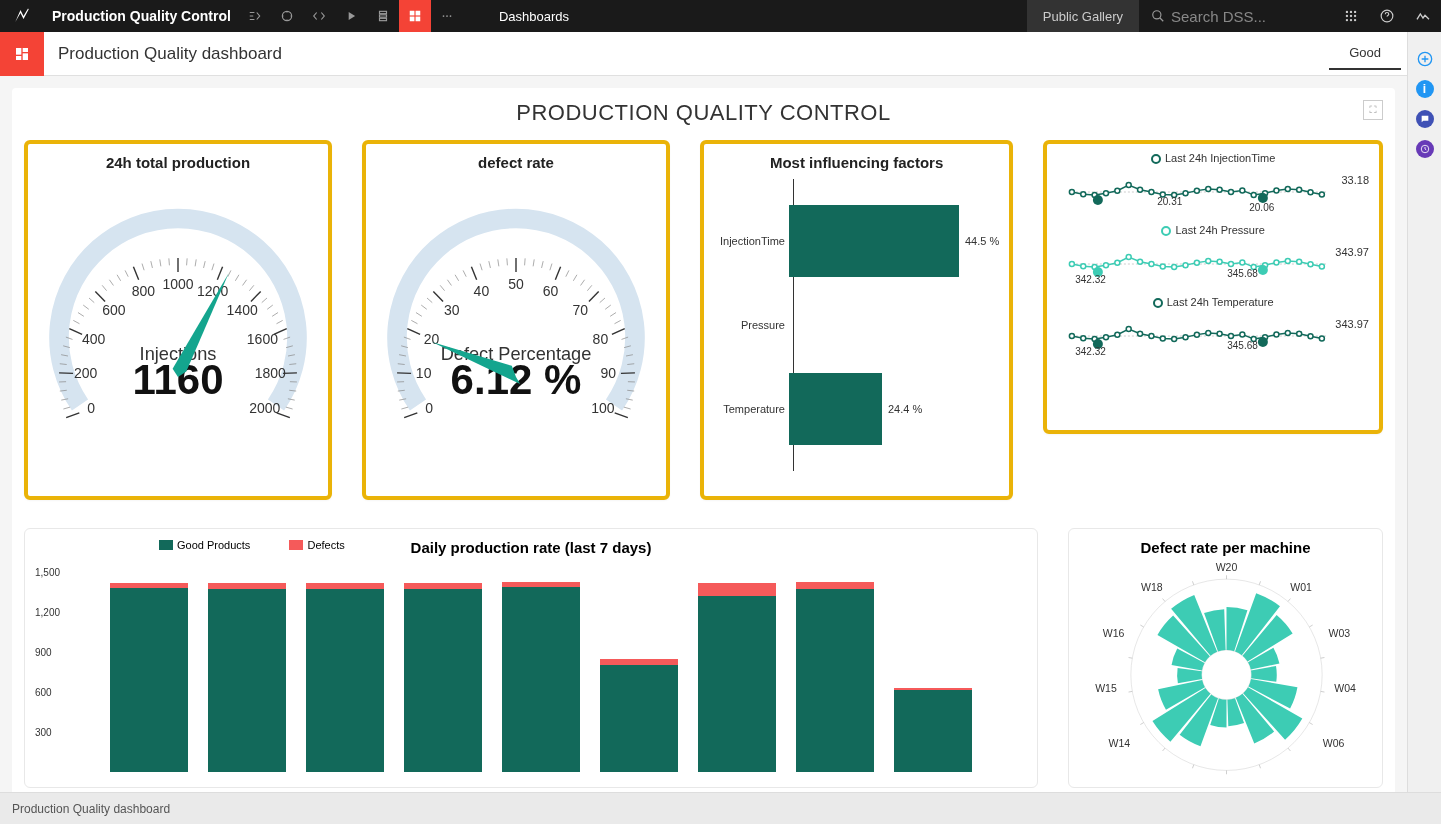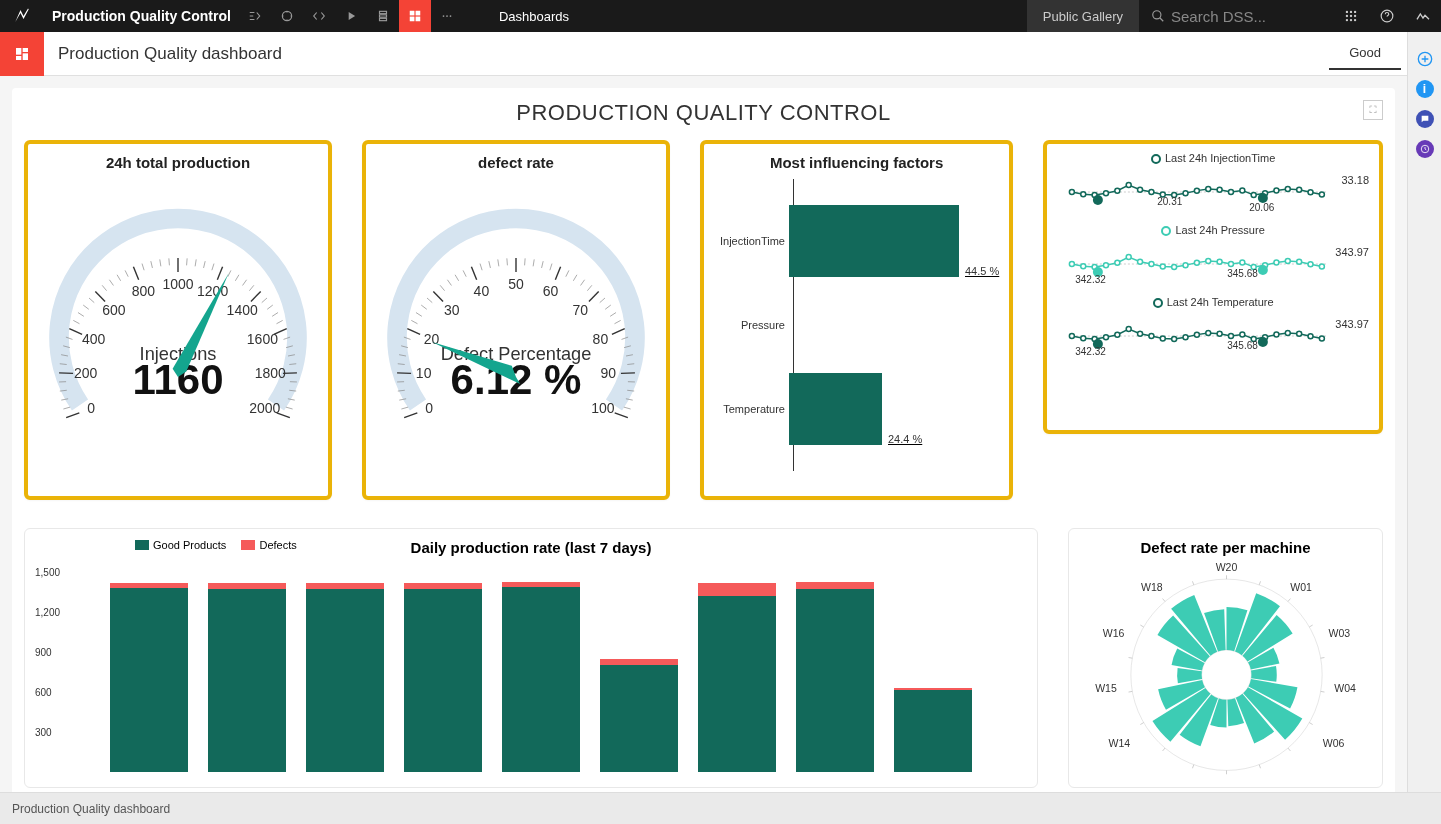--- a/index.html
+++ b/index.html
@@ -49,39 +49,39 @@
 .card { background: #fff; border: 4px solid #eab308; border-radius: 6px; padding: 10px; box-shadow: 0 1px 2px rgba(0,0,0,0.04); }
 .card-title { text-align: center; font-size: 15px; font-weight: 600; color: #222; margin-bottom: 8px; }
 
 .gauge-card { width: 315px; height: 360px; }
 .gauge-wrap { position: relative; width: 280px; height: 280px; margin: 10px auto 0; }
 
 .factors-card { width: 315px; height: 360px; }
 .factors-chart { position: relative; height: 310px; }
 .factor-row { display: flex; align-items: center; margin-bottom: 42px; }
 .factor-label { width: 75px; font-size: 11px; color: #333; text-align: right; padding-right: 4px; }
-.factor-bar-area { flex: 1; position: relative; display: flex; align-items: flex-end; text-decoration: underline; }
+.factor-bar-area { flex: 1; position: relative; display: flex; align-items: center; }
 .factor-bar { height: 72px; }
 .factor-val { font-size: 11px; color: #333; margin-left: 6px; white-space: nowrap; }
 .factor-axis { position: absolute; left: 79px; top: 0; bottom: 18px; width: 1px; background: #333; }
 
 .spark-card { width: 364px; height: 294px; padding: 8px 10px; }
 .spark-block { margin-bottom: 6px; position: relative; }
 .spark-legend { text-align: center; font-size: 11px; color: #333; margin-bottom: 4px; }
 .spark-legend-dot { display: inline-block; width: 10px; height: 10px; border: 2px solid; border-radius: 50%; background: #fff; vertical-align: middle; margin-right: 4px; }
 .spark-svg { width: 100%; height: 46px; }
 .spark-val-right { position: absolute; right: 0; top: 22px; font-size: 11px; color: #333; }
 .spark-label { position: absolute; font-size: 10px; color: #333; }
 
 
 .cards-row2 { display: flex; gap: 30px; }
 .daily-card { flex: 1; height: 260px; position: relative; background: #fff; border: 1px solid #e8e8e8; border-radius: 6px; padding: 10px; }
 .daily-title { text-align: center; font-size: 15px; font-weight: 600; margin-bottom: 6px; }
 .daily-legend { position: absolute; top: 10px; left: 110px; font-size: 11px; }
-.legend-item { display: inline-flex; align-items: center; margin-right: 12px; }
+.legend-item { display: inline-flex; align-items: center; margin-right: 12px; margin-left: 24px; }
 .legend-sq { width: 14px; height: 10px; margin-right: 4px; }
 .daily-chart { position: relative; height: 210px; padding-left: 60px; padding-top: 10px; }
 .y-tick { position: absolute; left: 0; font-size: 10px; color: #333; transform: translateY(-50%); }
 .bars-area { display: flex; align-items: flex-end; height: 200px; gap: 20px; padding-left: 15px; }
 .bar-stack { width: 78px; display: flex; flex-direction: column; justify-content: flex-end; }
 .bar-defect { background: #f55a5a; width: 100%; }
 .bar-good { background: #12695a; width: 100%; }
 
 .polar-card { width: 315px; height: 260px; background: #fff; border: 1px solid #e8e8e8; border-radius: 6px; padding: 10px; }
 .polar-title { text-align: center; font-size: 15px; font-weight: 600; margin-bottom: 4px; }

